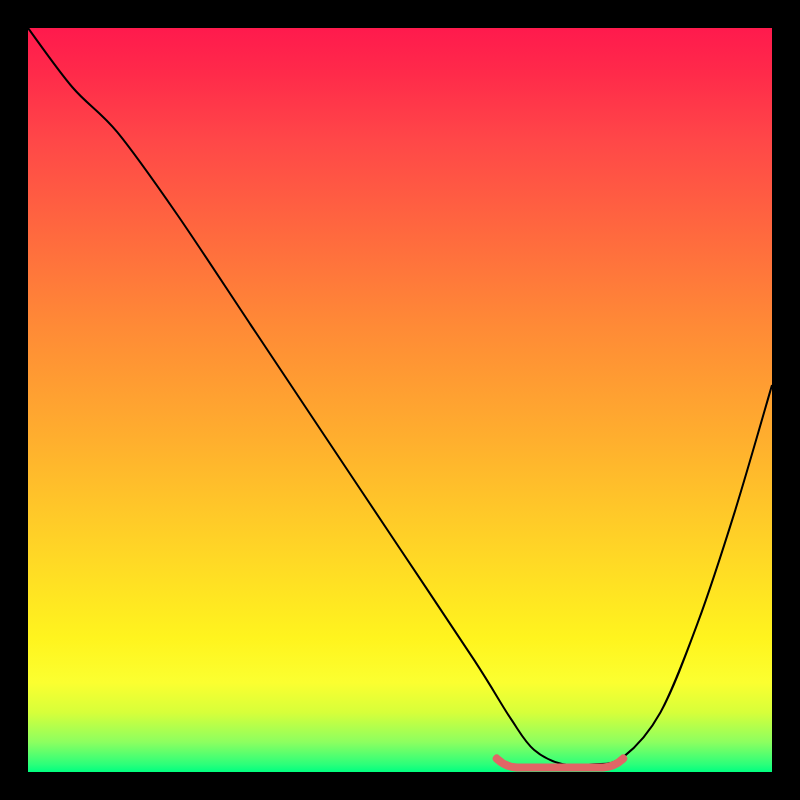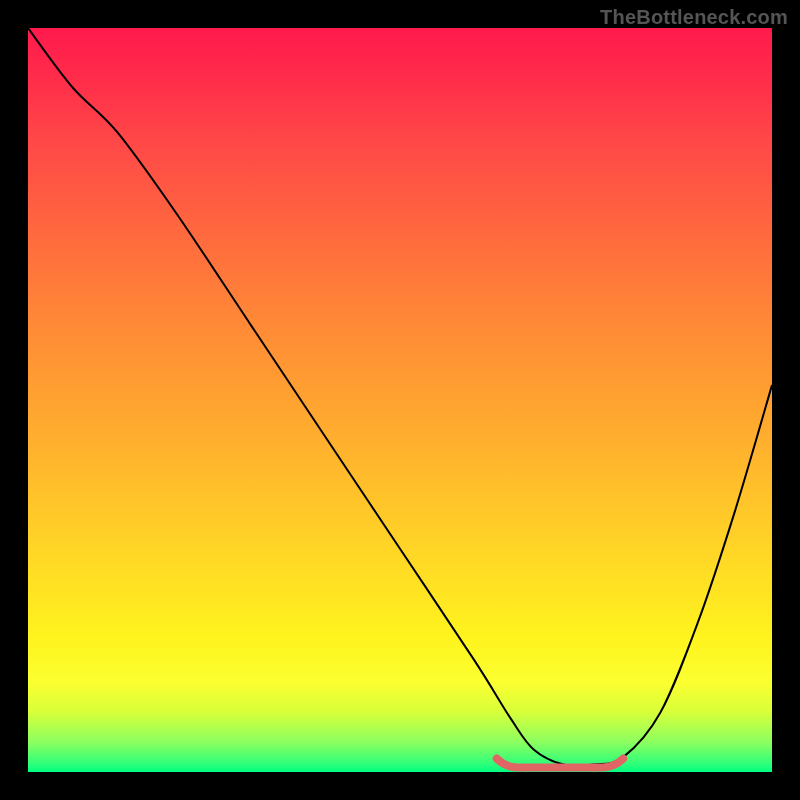--- a/index.html
+++ b/index.html
@@ -43,21 +43,20 @@
     );
   }
   svg.curve {
     position: absolute;
     left: 0; top: 0; width: 100%; height: 100%;
   }
 </style>
 </head>
 <body>
 <div class="container">
-  <div class="watermark">TheBottleneck.com</div>
   <div class="plot-area">
     <div class="gradient-bg"></div>
     <svg class="curve" viewBox="0 0 744 744" preserveAspectRatio="none">
       <path id="main-curve" d="M 0 0 C 7.44 9.919999999999996, 29.759999999999998 42.15999999999998, 44.64 59.51999999999998 C 59.52 76.87999999999998, 71.92 83.07999999999997, 89.28 104.15999999999997 C 106.64 125.23999999999997, 126.48000000000002 153.76, 148.8 186 C 171.12 218.24, 198.39999999999998 260.40000000000003, 223.2 297.6 C 248 334.8, 272.8 372, 297.6 409.2 C 322.40000000000003 446.4, 347.2 483.59999999999997, 372 520.8 C 396.8 558, 427.79999999999995 603.88, 446.4 632.4 C 465 660.92, 473.68 677.04, 483.6 691.92 C 493.52000000000004 706.8, 497.24 714.24, 505.92 721.68 C 514.6 729.1199999999999, 525.76 734.0799999999999, 535.68 736.56 C 545.5999999999999 739.04, 555.52 737.8, 565.44 736.56 C 575.3600000000001 735.3199999999999, 584.0400000000001 737.8, 595.2 729.12 C 606.36 720.44, 620 706.8, 632.4 684.48 C 644.8 662.1600000000001, 657.2 628.6800000000001, 669.6 595.2 C 682 561.72, 694.4 523.28, 706.8 483.6 C 719.1999999999999 443.92, 737.8 378.2, 744 357.12" fill="none" stroke="#000000" stroke-width="2"></path>
       <path id="trough-overlay" d="M 468.72 730.56 Q 476.72 738.56 488.72 739.56 L 575.2 739.56 Q 587.2 738.56 595.2 730.56" fill="none" stroke="#e06666" stroke-width="8" stroke-linecap="round" stroke-linejoin="round"></path>
     </svg>
   </div>
 </div>
 
 </body></html>

